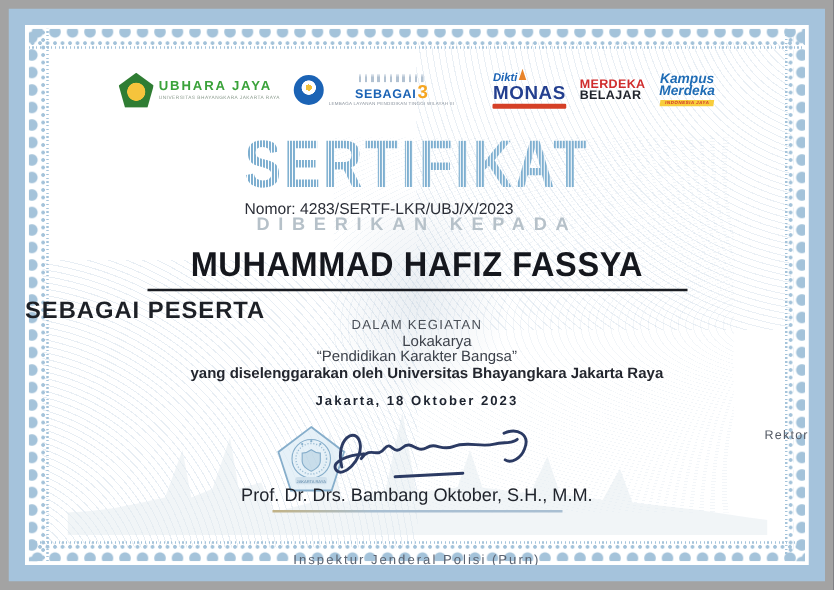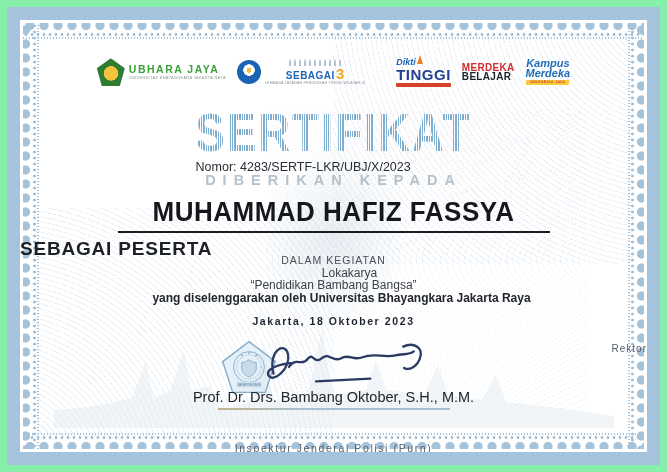--- a/index.html
+++ b/index.html
@@ -1,20 +1,20 @@
 <!DOCTYPE html>
 <html><head>
 <meta charset="utf-8">
 <style>
   html,body{margin:0;padding:0;}
   body{
     width:667px;height:472px;position:relative;overflow:hidden;
     background:#181c27;font-family:"Liberation Sans",sans-serif;
   }
-  .cert-frame{position:absolute;inset:0;background:#86efac;padding:7px;box-sizing:border-box;}
+  .cert-frame{position:absolute;inset:0;background:#a3a3a3;padding:7px;box-sizing:border-box;}
   .band{width:100%;height:100%;background:#a5c3dc;padding:13px;box-sizing:border-box;}
   .paper{position:relative;width:100%;height:100%;background:#ffffff;overflow:hidden;}
 
   
   .orn{position:absolute;pointer-events:none;}
   .orn-top{top:3px;left:3px;right:3px;height:16px;
     background-image:
       radial-gradient(circle at 7px 2.5px, #a4c3da 4.2px, rgba(0,0,0,0) 5px),
       radial-gradient(circle at 3px 1.5px, #a4c3da 1.2px, rgba(0,0,0,0) 1.7px),
       repeating-linear-gradient(90deg, #a4c3da 0 1px, rgba(0,0,0,0) 1px 3px);
@@ -171,21 +171,21 @@
               <div class="lldikti-sky"></div>
               <div class="lldikti-row">
                 <span class="lldikti-txt">SEBAGAI</span>
                 <span class="lldikti-num">3</span>
               </div>
               <span class="lldikti-sub">LEMBAGA LAYANAN PENDIDIKAN TINGGI WILAYAH III</span>
             </div>
           </div>
           <div class="monas-col">
             <span class="monas-top">Dikti</span>
-            <span class="monas-main">TINGGI</span>
+            <span class="monas-main">MONAS</span>
             <div class="monas-tri"></div>
             <div class="monas-bar"></div>
           </div>
           <div class="mb-col">
             <span class="mb-l1">MERDEKA</span>
             <span class="mb-l2">BELAJAR</span>
           </div>
           <div class="km-col">
             <span class="km-l1">Kampus</span>
             <span class="km-l2">Merdeka</span>
@@ -199,21 +199,21 @@
             <div class="nomor">Nomor: 4283/SERTF-LKR/UBJ/X/2023</div>
           </div>
         </div>
 
         <div class="kepada">DIBERIKAN KEPADA</div>
         <div class="recipient">MUHAMMAD HAFIZ FASSYA</div>
         <div class="rule"></div>
         <div class="sebagai">SEBAGAI PESERTA</div>
         <div class="dalam">DALAM KEGIATAN</div>
         <div class="lokakarya">Lokakarya</div>
-        <div class="quote-title">“Pendidikan Bambang Bangsa”</div>
+        <div class="quote-title">“Pendidikan Karakter Bangsa”</div>
         <div class="organizer">yang diselenggarakan oleh Universitas Bhayangkara Jakarta Raya</div>
         <div class="place-date">Jakarta, 18 Oktober 2023</div>
         <div class="rektor">Rektor</div>
 
         <div class="sig-area">
           <svg class="seal-svg" width="58" height="56" viewBox="0 0 64 60">
             <path d="M32,2 L61,24 L50,58 L14,58 L3,24 Z" fill="rgba(222,236,246,.75)" stroke="#86aecb" stroke-width="1.6"></path>
             <circle cx="32" cy="30" r="17" fill="none" stroke="#86aecb" stroke-width="1"></circle>
             <circle cx="32" cy="30" r="13.5" fill="none" stroke="#86aecb" stroke-width="1.2" stroke-dasharray="1,1.6" opacity=".8"></circle>
             <path d="M32,22 c4,3 6,3 8,3 v7 c0,6 -8,9 -8,9 c0,0 -8,-3 -8,-9 v-7 c2,0 4,0 8,-3 z" fill="rgba(134,174,203,.3)" stroke="#86aecb" stroke-width="1"></path>

